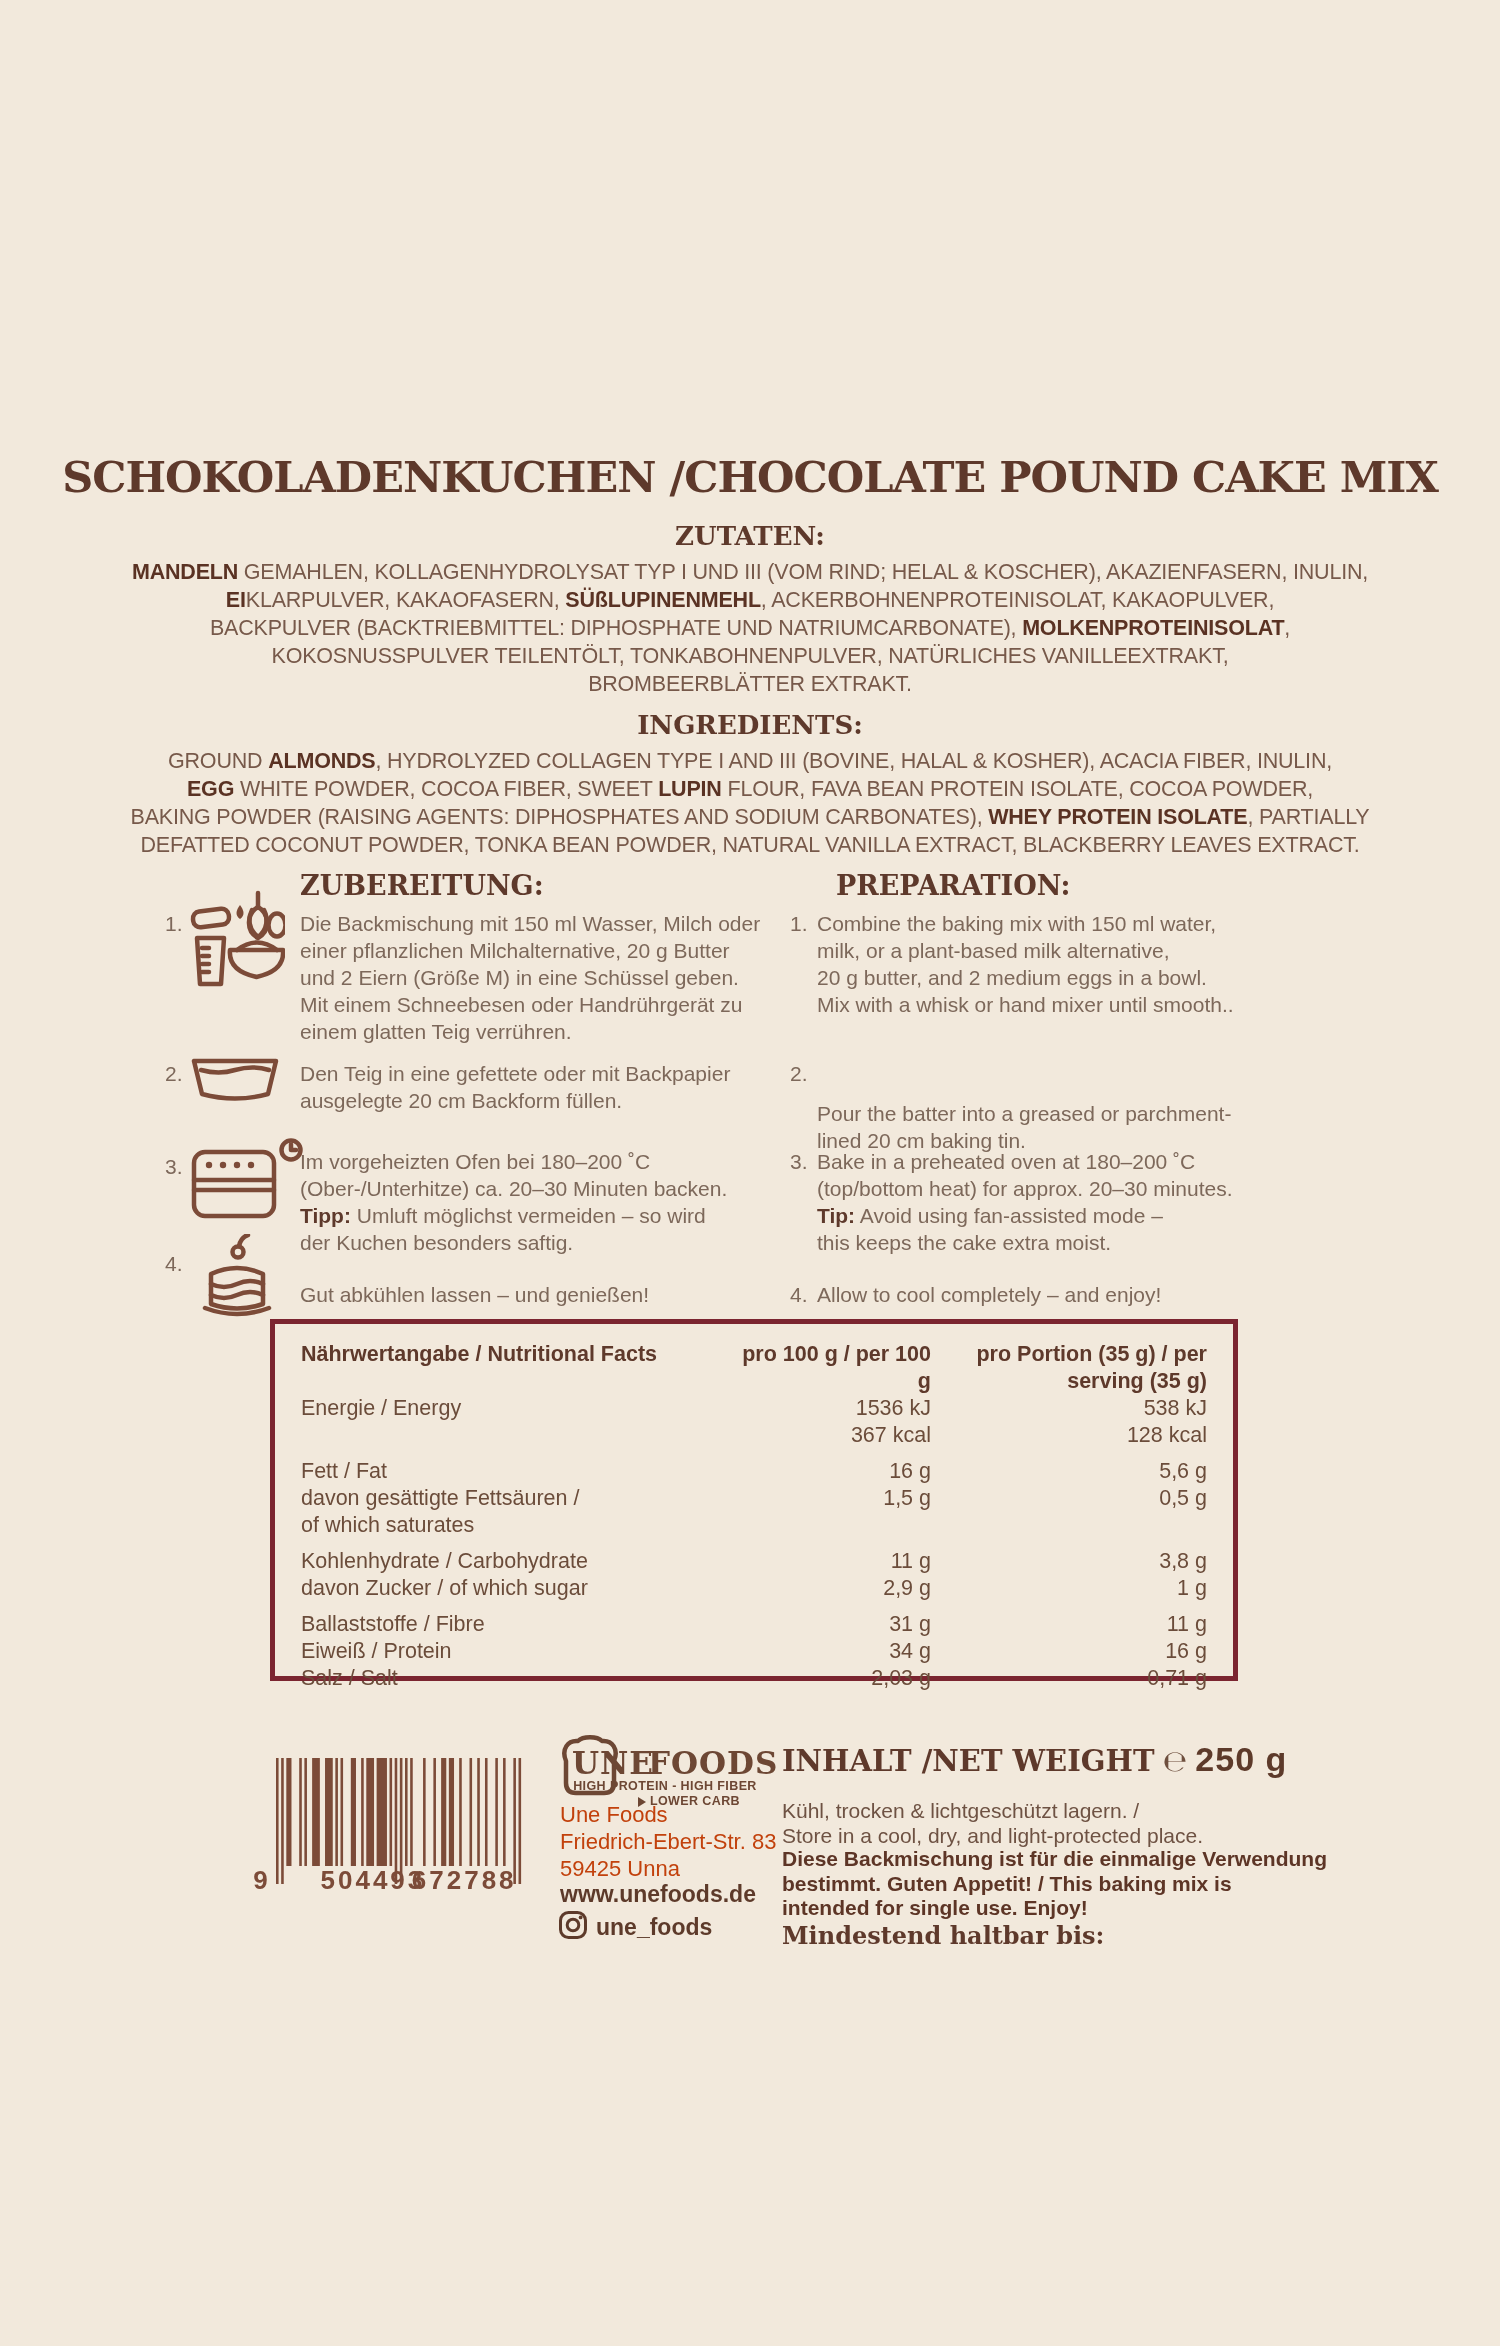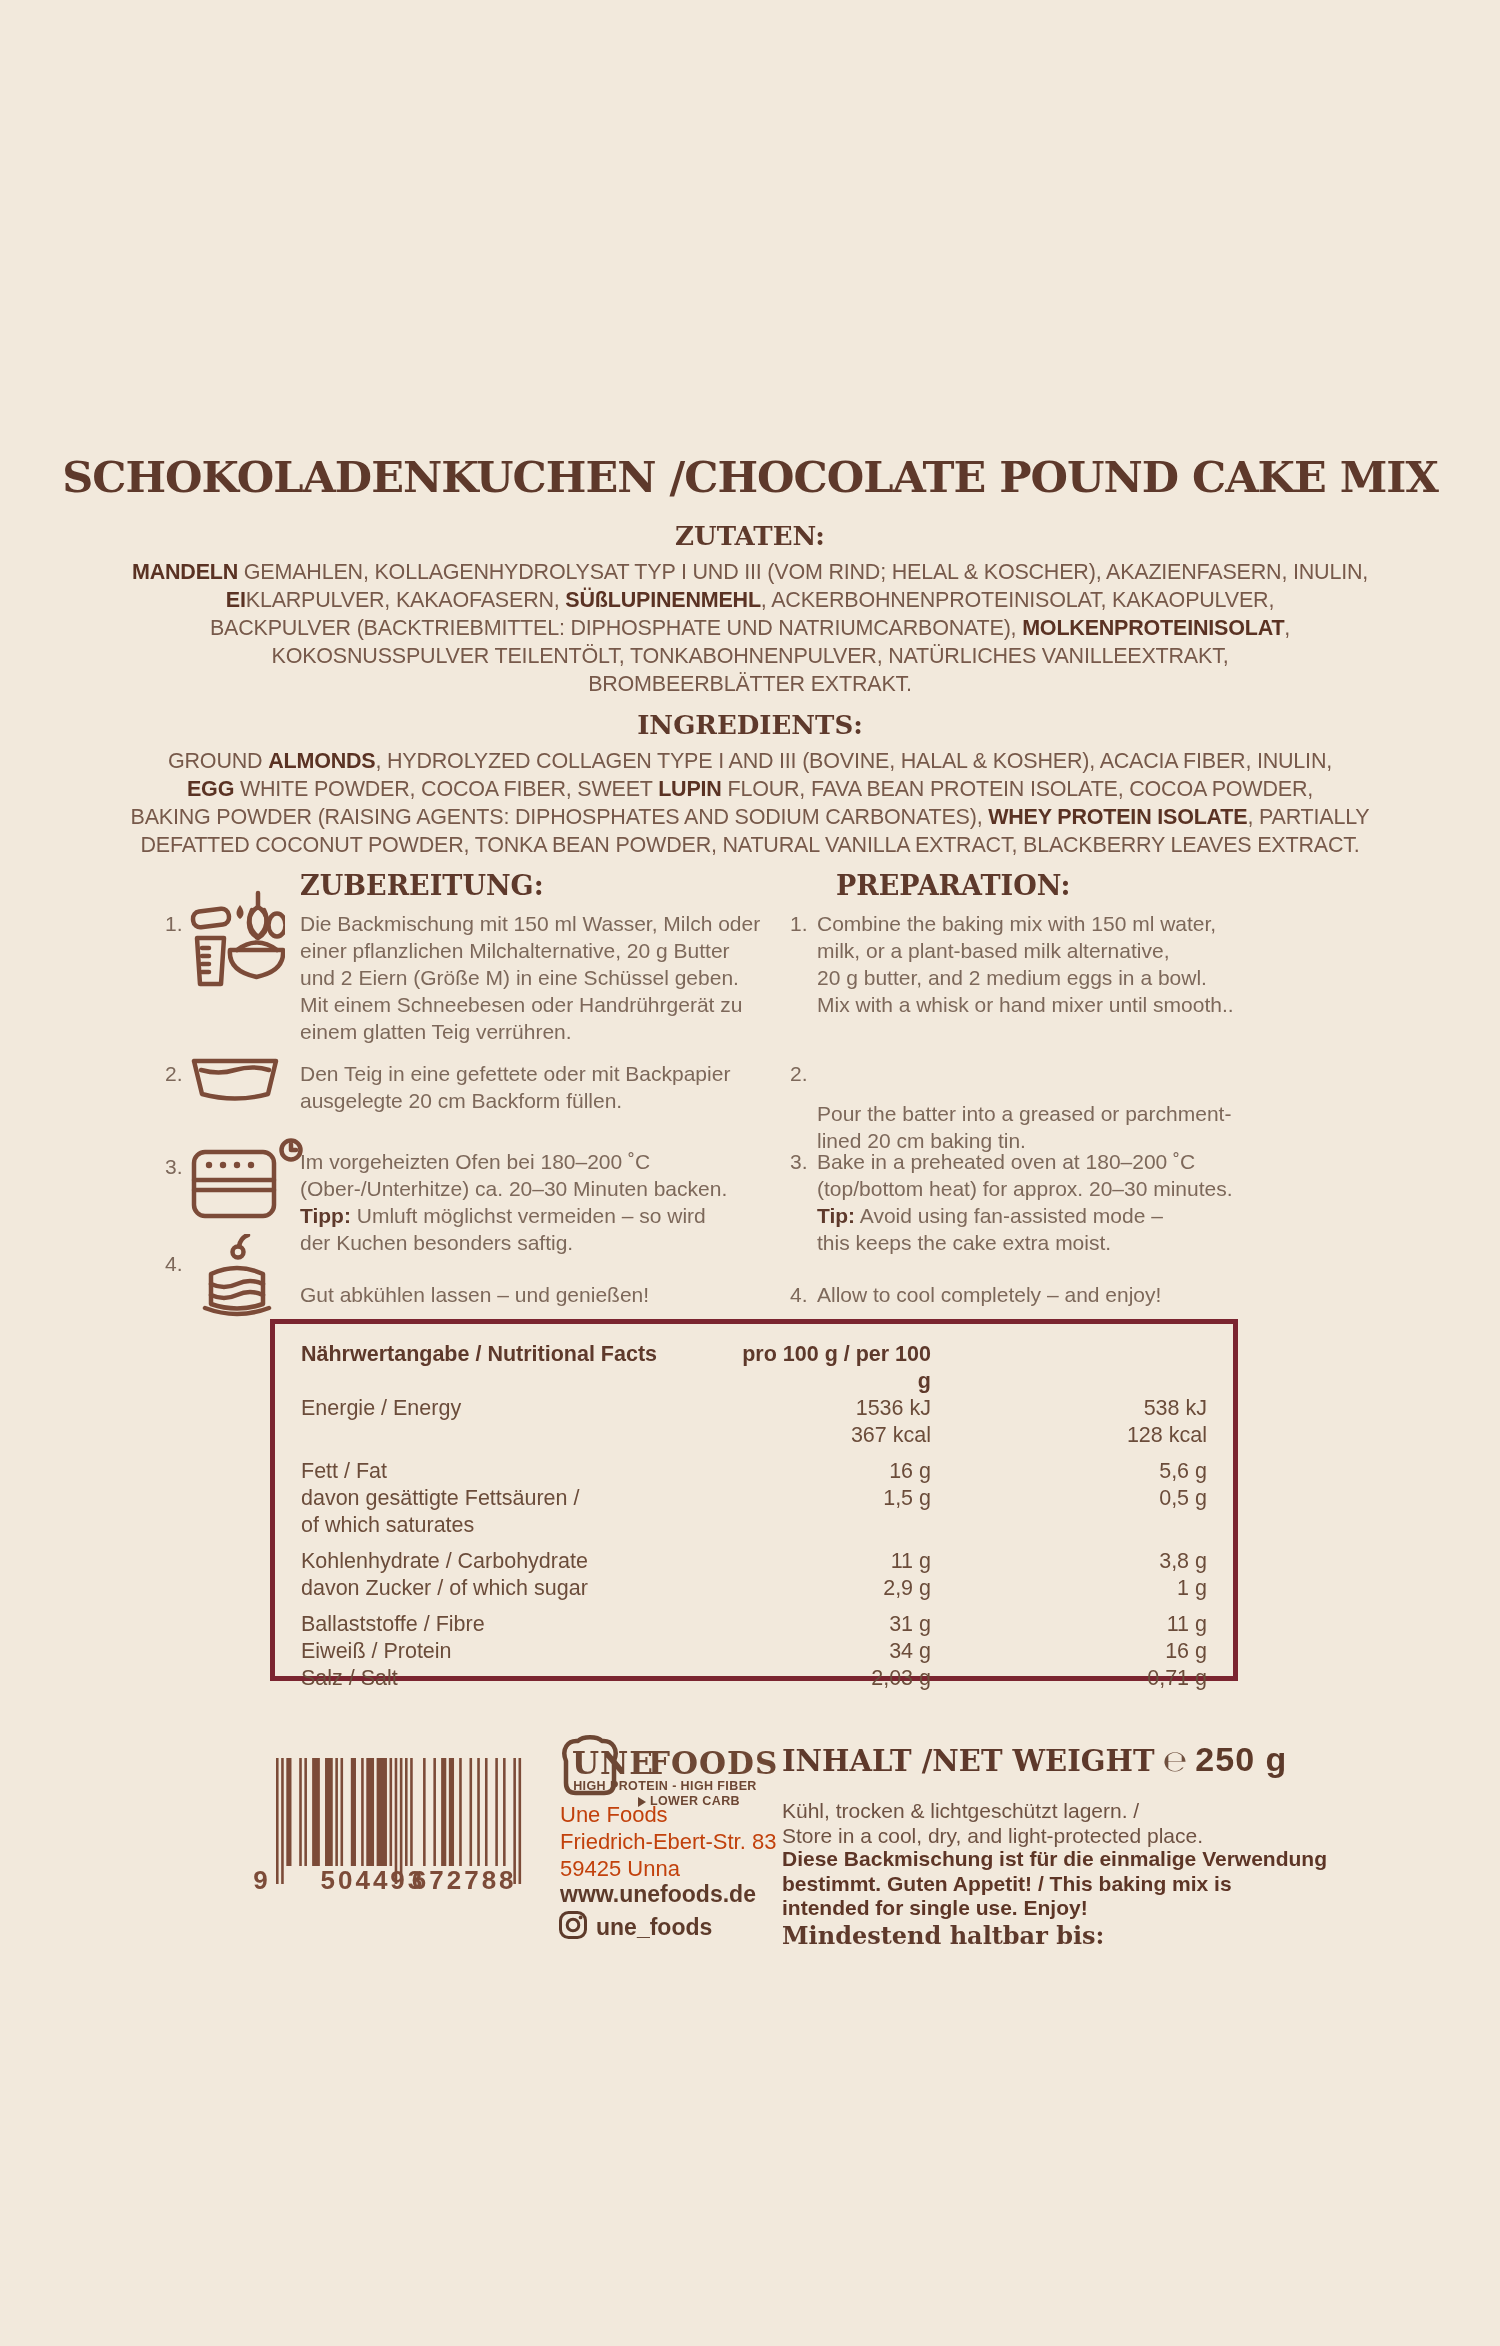--- a/index.html
+++ b/index.html
@@ -114,20 +114,21 @@
   <div class="abs step-text" style="left:817px;top:1100px"><span>Pour the batter into a greased or parchment-</span><br><span>lined 20 cm baking tin.</span></div>
   <div class="abs step-num" style="left:790px;top:1150px">3.</div>
   <div class="abs step-text" style="left:817px;top:1148px"><span>Bake in a preheated oven at 180–200 ˚C</span><br><span>(top/bottom heat) for approx. 20–30 minutes.</span><br><b>Tip:</b><span> Avoid using fan-assisted mode –</span><br><span>this keeps the cake extra moist.</span></div>
   <div class="abs step-num" style="left:790px;top:1283px">4.</div>
   <div class="abs step-text" style="left:817px;top:1281px"><span>Allow to cool completely – and enjoy!</span></div>
 
   <div class="abs ntable">
     <div class="nrow nhead">
       <div class="c1">Nährwertangabe / Nutritional Facts</div>
       <div class="c2">pro 100 g / per 100 g</div>
+      <div class="c3">pro Portion (35 g) / per serving (35 g)</div>
     </div>
     <div class="nrow">
         <div class="c1"><span>Energie / Energy</span></div>
         <div class="c2">1536 kJ</div>
         <div class="c3">538 kJ</div>
       </div>
     <div class="nrow">
         <div class="c1"><span></span></div>
         <div class="c2">367 kcal</div>
         <div class="c3">128 kcal</div>

